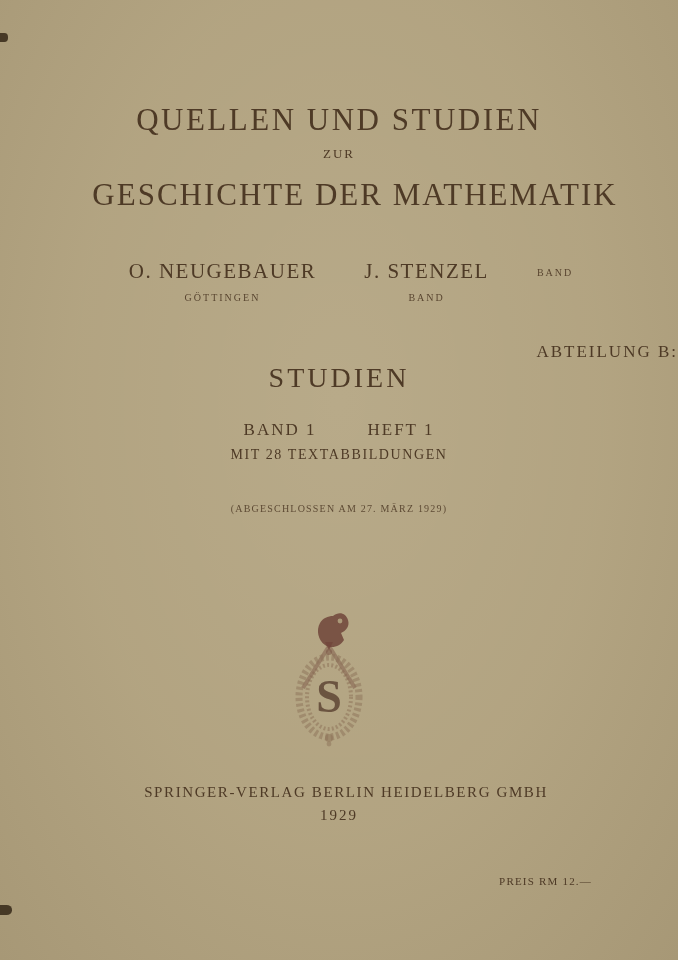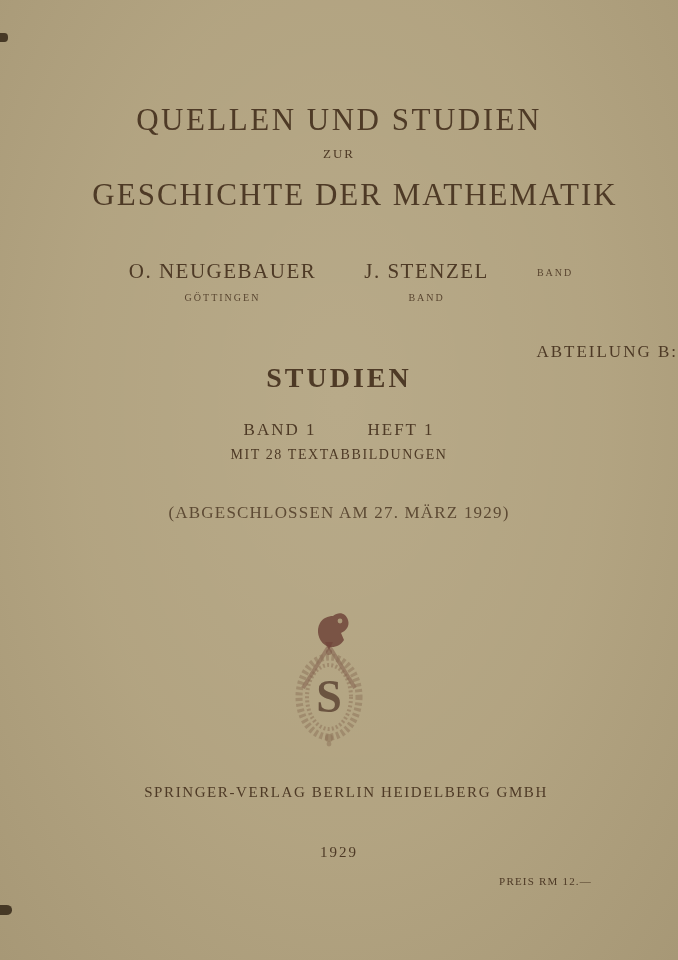--- a/index.html
+++ b/index.html
@@ -44,35 +44,35 @@
   .editors {
     position: absolute;
     top: 259px; left: 12px; width: 100%;
     display: flex; justify-content: center; gap: 48px;
   }
   .editor { text-align: center; }
   .editor-name { font-size: 21px; letter-spacing: 1.5px; }
   .editor-city { font-size: 10px; letter-spacing: 2px; margin-top: 8px; opacity: .9; }
 
   .section-label { top: 342px; font-size: 17px; letter-spacing: 2px; text-align: right; }
-  .section-title { top: 362px; font-size: 28px; letter-spacing: 3px; font-weight: 700; margin: 0; }
+  .section-title { top: 362px; font-size: 28px; letter-spacing: 3px; font-weight: 400; margin: 0; }
 
   .volume-issue {
     position: absolute;
     top: 420px; left: 0; width: 100%;
     display: flex; justify-content: center; gap: 51px;
     font-size: 17px; letter-spacing: 2px;
   }
   .illustrations { top: 447px; font-size: 14px; letter-spacing: 1.6px; }
-  .completion    { top: 503px; font-size: 17px; letter-spacing: 1.2px; opacity: .85; }
+  .completion    { top: 503px; font-size: 10px; letter-spacing: 1.2px; opacity: .85; }
 
   .emblem { position: absolute; top: 608px; left: 281px; width: 96px; height: 140px; }
 
   .publisher { top: 784px; font-size: 15px; letter-spacing: 1.6px; padding-left: 7px; }
-  .year      { top: 807px; font-size: 15px; letter-spacing: 2px; margin-top: 37px; }
+  .year      { top: 807px; font-size: 15px; letter-spacing: 2px; }
 
   .price {
     position: absolute;
     top: 875px; right: 86px;
     font-size: 11px; letter-spacing: 1.2px;
     white-space: nowrap;
   }
 </style>
 </head>
 <body>

